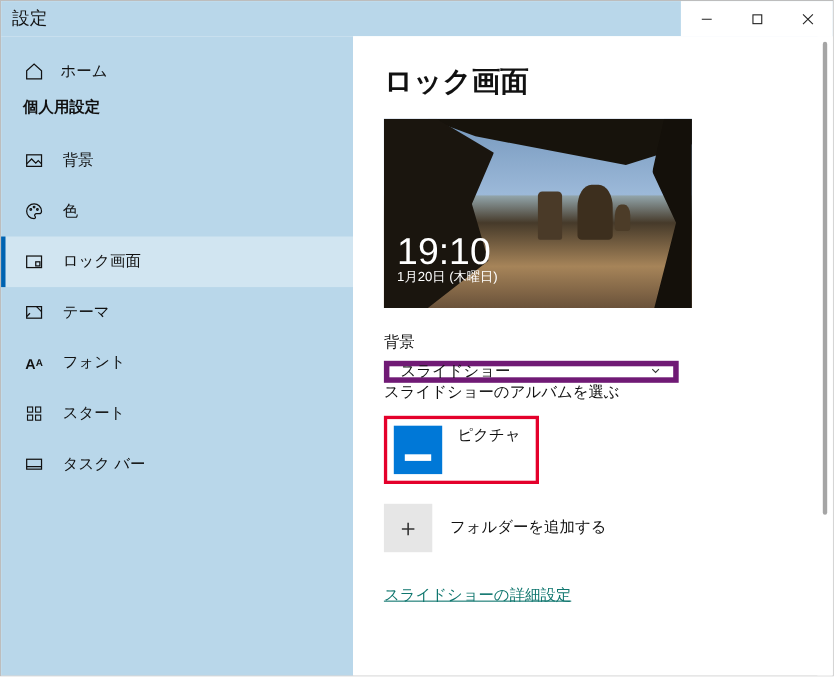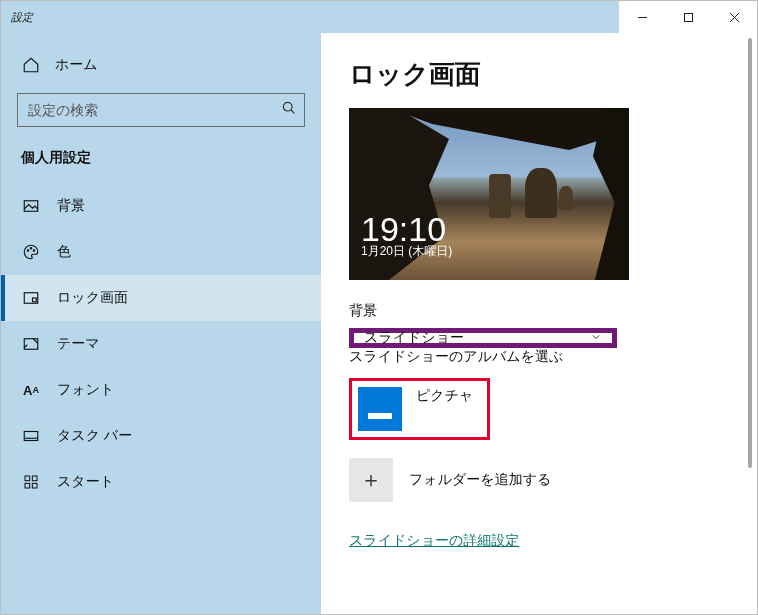--- a/index.html
+++ b/index.html
@@ -1,19 +1,19 @@
 <!DOCTYPE html>
 <html><head>
 <meta charset="utf-8">
 <style>
 * { margin: 0; padding: 0; box-sizing: border-box; font-family: "Yu Gothic UI", "Segoe UI", Meiryo, sans-serif; }
 html, body { width: 758px; height: 615px; overflow: hidden; background: #fff; }
 .window { width: 758px; height: 615px; display: flex; flex-direction: column; border: 1px solid #bdbdbd; }
 .titlebar { height: 32px; display: flex; align-items: center; background: #b9d7ea; flex: 0 0 32px; position: relative; }
-.titlebar-left { display: flex; align-items: center; gap: 8px; padding-left: 10px; font-size: 11px; color: #111; font-style: italic; }
+.titlebar-left { display: flex; align-items: center; gap: 8px; padding-left: 10px; font-size: 16px; color: #111; }
 .titlebar-right { position: absolute; right: 0; top: 0; display: flex; height: 32px; background: #fff; }
 .tb-btn { width: 46px; height: 32px; display: flex; align-items: center; justify-content: center; color: #222; }
 .tb-btn svg { stroke: #222; }
 .body { flex: 1; display: flex; min-height: 0; }
 .sidebar { width: 320px; background: #b9d7ea; display: flex; flex-direction: column; padding-top: 14px; }
 .home-row { display: flex; align-items: center; gap: 14px; padding: 8px 20px 14px 20px; font-size: 14px; color: #111; }
 .search-wrap { margin: 4px 16px 22px 16px; position: relative; }
 .search-input { width: 100%; height: 34px; border: 1px solid #6c6c6c; background: rgba(255,255,255,0.0); padding: 0 36px 0 10px; font-size: 14px; color: #333; }
 .search-input::placeholder { color: #555; }
 .search-icon-wrap { position: absolute; right: 8px; top: 50%; transform: translateY(-50%); }
@@ -81,29 +81,20 @@
     <div class="sidebar">
       <div class="home-row">
         <span class="nav-icon">
           <svg width="18" height="18" viewBox="0 0 24 24" fill="none" stroke="#111" stroke-width="1.5">
               <path d="M3 11 L12 3 L21 11 V21 H3 Z"></path>
             </svg>
         </span>
         <span>ホーム</span>
       </div>
 
-      <div class="search-wrap">
-        <input class="search-input" placeholder="設定の検索" style="">
-        <span class="search-icon-wrap">
-          <svg width="16" height="16" viewBox="0 0 24 24" fill="none" stroke="#333" stroke-width="1.8">
-              <circle cx="10" cy="10" r="6.5"></circle>
-              <line x1="20" y1="20" x2="15" y2="15"></line>
-            </svg>
-        </span>
-      </div>
 
       <div class="section-title">個人用設定</div>
 
       <div class="nav-item">
         <span class="nav-icon">
             <svg width="18" height="18" viewBox="0 0 24 24" fill="none" stroke="#111" stroke-width="1.5">
               <rect x="3" y="5" width="18" height="14"></rect>
               <path d="M3 16 L9 10 L14 15 L17 12 L21 16"></path>
             </svg>
           </span>
@@ -138,40 +129,40 @@
             </svg>
           </span>
         <span>テーマ</span>
       </div>
       <div class="nav-item">
         <span class="nav-icon">
             <span style="font-size:13px;font-weight:600">A</span>
             <span style="font-size:9px;font-weight:600">A</span>
           </span>
         <span>フォント</span>
-      </div>
-      <div class="nav-item">
-        <span class="nav-icon">
-            <svg width="18" height="18" viewBox="0 0 24 24" fill="none" stroke="#111" stroke-width="1.5">
-              <rect x="3" y="6" width="18" height="12"></rect>
-              <line x1="3" y1="15" x2="21" y2="15"></line>
-            </svg>
-          </span>
-        <span>タスク バー</span>
       </div>
       <div class="nav-item">
         <span class="nav-icon">
             <svg width="16" height="16" viewBox="0 0 24 24" fill="none" stroke="#111" stroke-width="1.5">
               <rect x="3" y="3" width="7" height="7"></rect>
               <rect x="14" y="3" width="7" height="7"></rect>
               <rect x="3" y="14" width="7" height="7"></rect>
               <rect x="14" y="14" width="7" height="7"></rect>
             </svg>
           </span>
         <span>スタート</span>
+      </div>
+      <div class="nav-item">
+        <span class="nav-icon">
+            <svg width="18" height="18" viewBox="0 0 24 24" fill="none" stroke="#111" stroke-width="1.5">
+              <rect x="3" y="6" width="18" height="12"></rect>
+              <line x1="3" y1="15" x2="21" y2="15"></line>
+            </svg>
+          </span>
+        <span>タスク バー</span>
       </div>
     </div>
 
     <div class="content">
       <div class="content-inner">
         <div class="page-title">ロック画面</div>
 
         <div class="preview">
           <div class="cave-top"></div>
           <div class="cave-left"></div>

